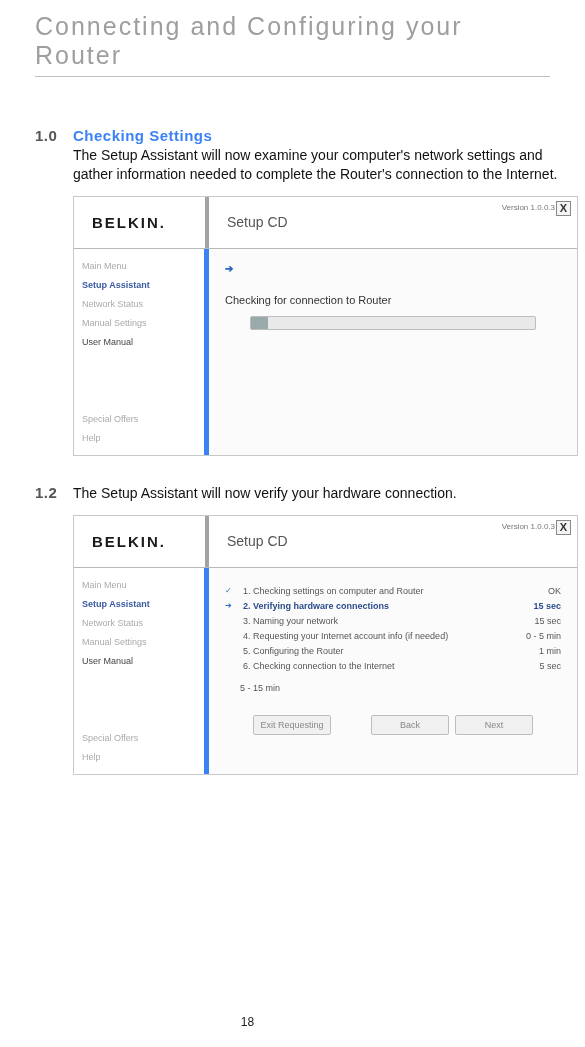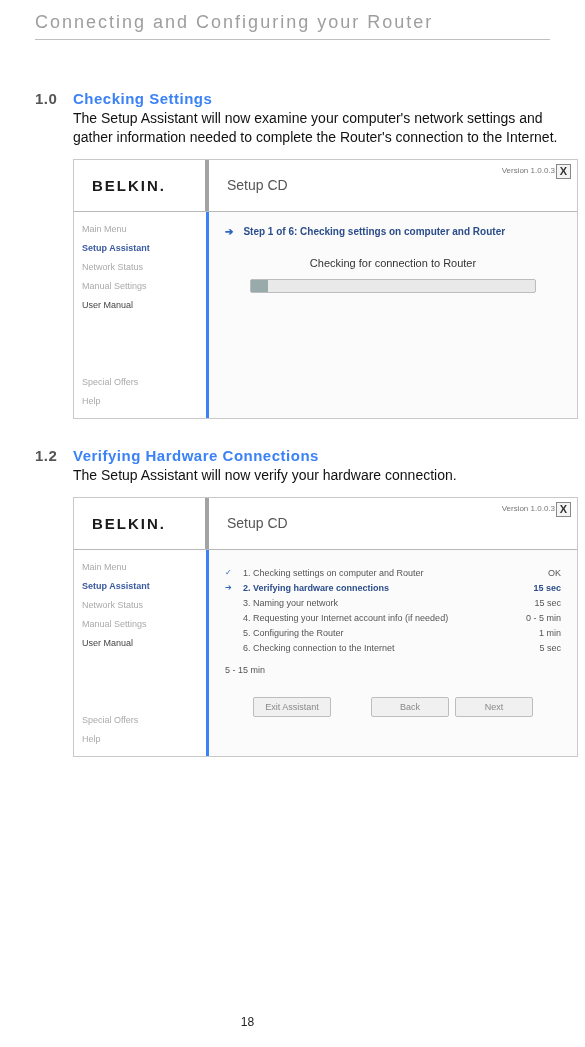--- a/index.html
+++ b/index.html
@@ -7,21 +7,21 @@
     width: 585px;
     height: 1047px;
     background: #fff;
     font-family: Arial, Helvetica, sans-serif;
     color: #222;
     padding: 12px 35px 0 35px;
     position: relative;
   }
   .page-title {
     font-family: Arial, sans-serif;
-    font-size: 18px;
+    font-size: 25px;
     font-weight: 400;
     letter-spacing: 2px;
     color: #9e9e9e;
     margin-bottom: 6px;
   }
   .title-rule {
     border: none;
     border-top: 1px solid #bfbfbf;
     margin-bottom: 50px;
   }
@@ -116,21 +116,21 @@
     line-height: 13px;
     color: #333;
     background: #f4f4f4;
   }
   .card-body {
     flex: 1;
     display: flex;
   }
   .sidebar {
     width: 135px;
-    border-right: 3px solid #3b82f6;
+    border-right: 5px solid #3b82f6;
     padding: 12px 8px;
     display: flex;
     flex-direction: column;
     gap: 9px;
     font-size: 9px;
     color: #aaa;
     filter: blur(0.6px);
   }
   .sidebar .active {
     color: #3a5aa0;
@@ -153,21 +153,20 @@
     display: flex;
     align-items: center;
     gap: 10px;
     margin-bottom: 20px;
   }
   .arrow-ico {
     color: #2b64c0;
     font-size: 10px;
   }
   .chk-label {
-    text-align: center;
     font-size: 11px;
     color: #333;
     filter: blur(0.5px);
     margin-bottom: 10px;
   }
   .progress {
     width: 85%;
     height: 14px;
     margin: 0 auto;
     background: #e9e9e9;
@@ -208,21 +207,21 @@
   .steps-list .row.cur .lab,
   .steps-list .row.cur .tim { color: #2b4d8a; font-weight: 600; }
   .opt-row {
     display: flex;
     font-size: 9px;
     color: #555;
     margin-top: 12px;
     filter: blur(0.6px);
   }
   .opt-row .lab { flex: 1; padding-left: 18px; }
-  .opt-row .tim { width: 55px; }
+  .opt-row .tim { width: 55px; text-align: right; }
   .btn-row {
     margin-top: 22px;
     display: flex;
     gap: 40px;
     justify-content: center;
     filter: blur(0.6px);
   }
   .btn {
     min-width: 78px;
     height: 20px;
@@ -274,39 +273,37 @@
             <div>Network Status</div>
             <div>Manual Settings</div>
             <div class="dark">User Manual</div>
             <div class="sidebar-spacer"></div>
             <div>Special Offers</div>
             <div>Help</div>
           </div>
           <div class="pane">
             <div class="step-line">
               <span class="arrow-ico">➔</span>
-              <span>Step 1 of 6: Checking settings on computer and Router</span>
             </div>
             <div class="chk-label">Checking for connection to Router</div>
             <div class="progress">
               <div class="progress-fill"></div>
             </div>
           </div>
         </div>
       </div>
 
     </div>
   </div>
 </div>
 
 <div class="sec">
   <div class="sec-row">
     <div class="sec-num">1.2</div>
     <div class="sec-body">
-      <div class="sec-head">Verifying Hardware Connections</div>
       <div class="sec-text">The Setup Assistant will now verify your hardware connection.</div>
 
       <div class="card">
         <div class="card-top">
           <div class="logo-cell">BELKIN.</div>
           <div class="title-cell">
             <span>Setup CD</span>
             <span class="version">Version 1.0.0.3</span>
             <span class="closebox">X</span>
           </div>
@@ -352,21 +349,21 @@
               <div class="row">
                 <span class="mark"></span>
                 <span class="lab">6. Checking connection to the Internet</span>
                 <span class="tim">5 sec</span>
               </div>
             </div>
             <div class="opt-row">
               <span class="tim">5 - 15 min</span>
             </div>
             <div class="btn-row">
-              <div class="btn">Exit Assistant</div>
+              <div class="btn">Exit Requesting</div>
               <div style="display:flex;gap:6px;">
                 <div class="btn">Back</div>
                 <div class="btn">Next</div>
               </div>
             </div>
           </div>
         </div>
       </div>
 
     </div>

